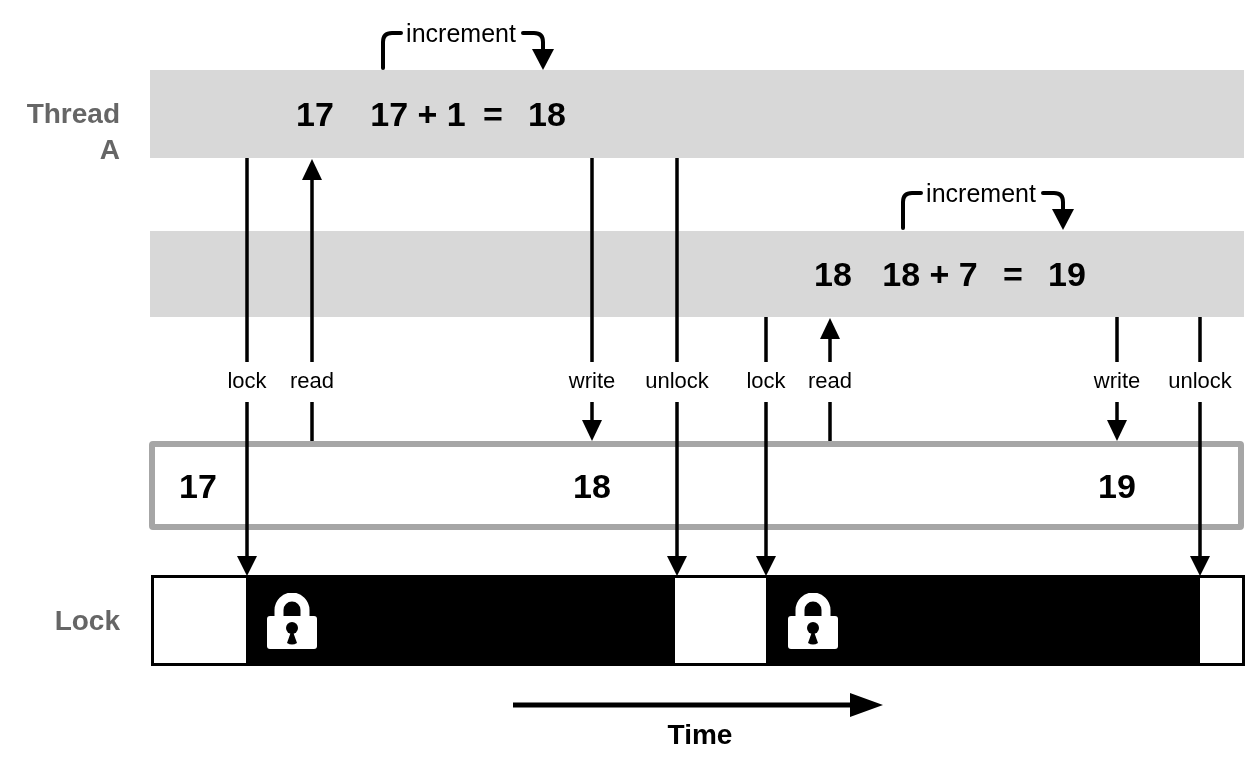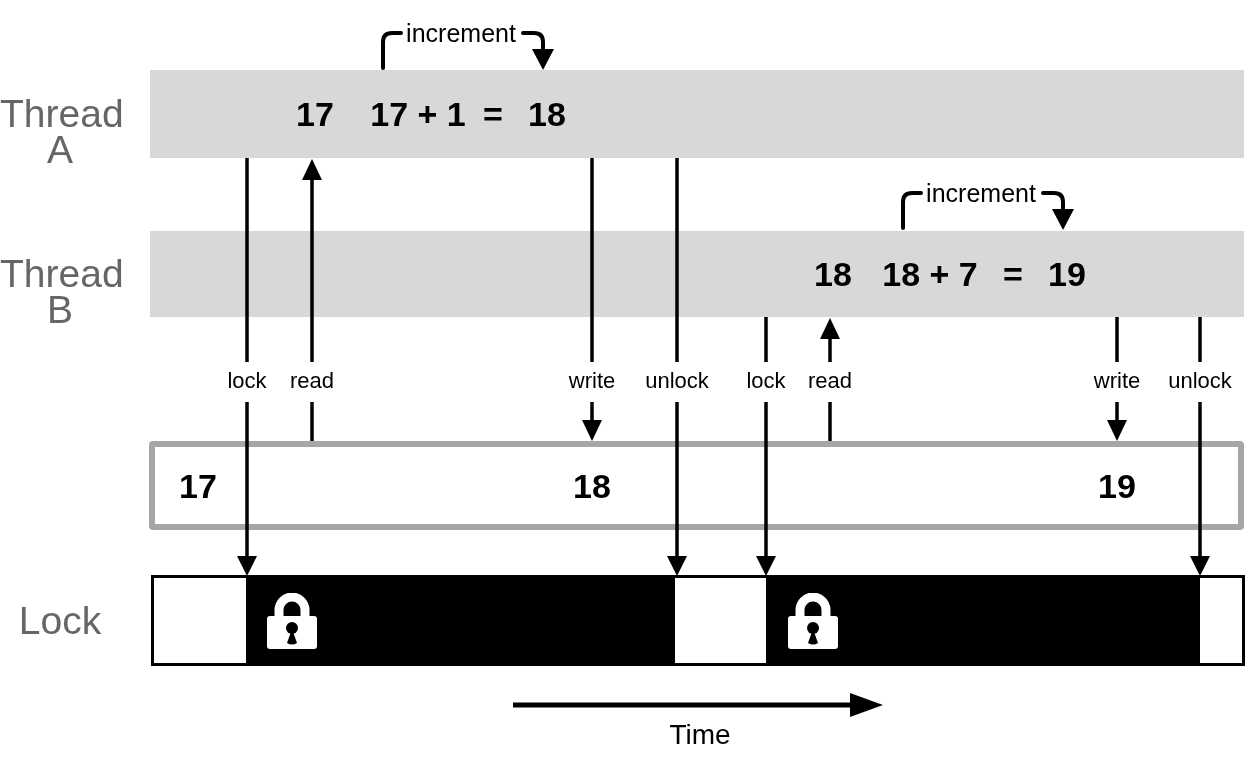--- a/index.html
+++ b/index.html
@@ -5,22 +5,22 @@
   :root{
     --bar-fill:#d8d8d8; --label-gray:#666666; --box-border:#a6a6a6;
     --ink:#000000; --paper:#ffffff;
   }
   html,body{margin:0;padding:0;background:var(--paper);}
   .canvas{
     position:relative; width:1248px; height:766px; background:var(--paper);
     font-family:"Liberation Sans", sans-serif; overflow:hidden;
   }
   .row-label{
-    position:absolute; left:0; width:120px; text-align:center;
-    font-size:39px; font-weight:normal; color:var(--label-gray); line-height:36px;
+    position:absolute; left:0; width:120px; text-align:right;
+    font-size:28px; font-weight:bold; color:var(--label-gray); line-height:36px;
   }
   .thread-bar{
     position:absolute; left:150px; width:1094px; background:var(--bar-fill);
   }
   .bar-text{
     position:absolute; top:50%; transform:translate(-50%,-50%);
     font-size:34px; font-weight:bold; color:var(--ink); white-space:nowrap;
   }
   .integer-box{
     position:absolute; left:149px; top:441px; width:1095px; height:89px;
@@ -43,34 +43,33 @@
     position:absolute; top:368px; transform:translateX(-50%);
     font-size:22px; color:var(--ink); line-height:26px; white-space:nowrap;
     background:var(--paper); padding:0 3px;
   }
   .increment-label{
     position:absolute; transform:translateX(-50%);
     font-size:25px; color:var(--ink); white-space:nowrap;
   }
   .time-label{
     position:absolute; transform:translateX(-50%);
-    font-size:28px; font-weight:normal; color:var(--ink);
+    font-size:28px; font-weight:bold; color:var(--ink);
   }
   .overlay{
     position:absolute; left:0; top:0; width:1248px; height:766px;
     pointer-events:none; z-index:5;
   }
 </style>
 </head>
 <body>
 
 <div class="canvas">
 
   <div class="row-label" style="top:96px">Thread A</div>
-  <div class="row-label" style="top:256px">Thread B</div>
   <div class="row-label" style="top:603px">Lock</div>
 
   <div class="thread-bar" style="top:70px;height:88px">
     <span class="bar-text" style="left:165px">17</span>
     <span class="bar-text" style="left:268px">17 + 1</span>
     <span class="bar-text" style="left:343px">=</span>
     <span class="bar-text" style="left:397px">18</span>
   </div>
 
   <div class="thread-bar" style="top:231px;height:86px">

